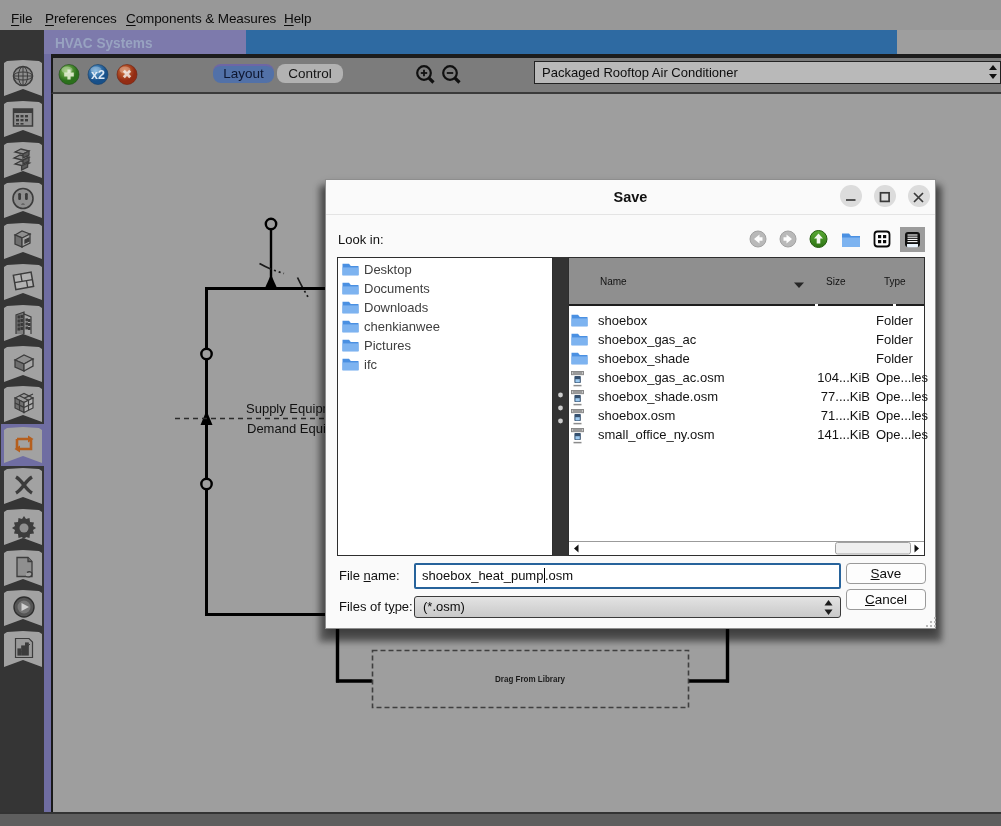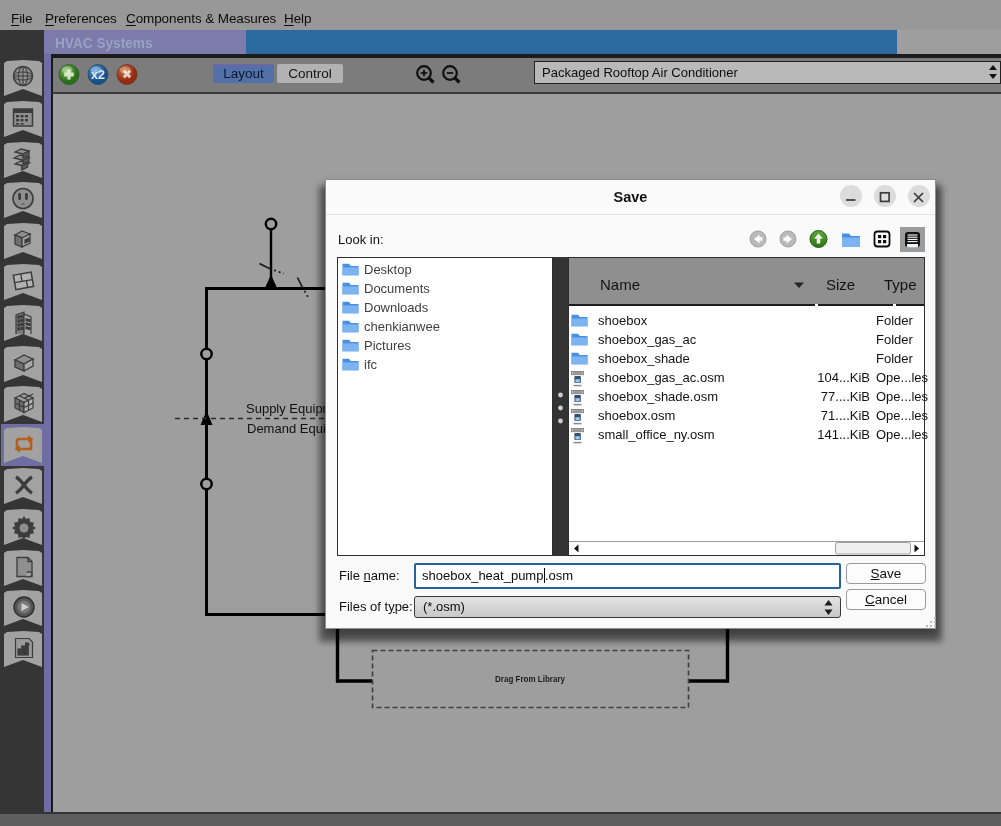--- a/index.html
+++ b/index.html
@@ -10,42 +10,42 @@
 .mitem { position:absolute; top:11px; font-size:13.5px; color:#0b0b0b; letter-spacing:-0.1px; }
 .mitem u { text-decoration:underline; text-underline-offset:2px; }
 #sidebar { left:0; top:30px; width:44px; height:782px; background:#353535; }
 #pstrip { left:44px; top:30px; width:7px; height:782px; background:#6f6da2; }
 #tabrow { left:44px; top:30px; width:853px; height:24px; background:#2e6aa2; }
 #tabpurple { left:0; top:0; width:202px; height:24px; background:#7d7aac; position:absolute; }
 #tablabel { position:absolute; left:11px; top:4px; font-size:15.5px; font-weight:bold; color:#98a3c1; transform:scaleX(0.88); transform-origin:0 0; }
 #mainframe { left:51px; top:54px; width:950px; height:758px; background:#9e9e9e; border-left:2px solid #191919; }
 #toolbar { left:51px; top:54px; width:950px; height:40px; background:#7c7c7c; border-top:4px solid #1c1c1c; border-bottom:2px solid #3a3a3a; border-left:2px solid #191919; }
 #statusbar { left:0; top:812px; width:1001px; height:14px; background:#5e5e5e; border-top:2.5px solid #333333; }
-.tbtn { position:absolute; font-size:13.5px; text-align:center; border-radius:2px; }
+.tbtn { position:absolute; font-size:13.5px; text-align:center; border-radius:8px; }
 #btn-layout { left:213px; top:64px; width:61px; height:19px; background:#5271a8; border-top:2px solid #6e66a5; color:#0d1630; line-height:16px; }
 #btn-control { left:277px; top:64px; width:66px; height:19px; background:#b2b2b2; color:#141414; line-height:19px; }
 #hvacdrop { left:534px; top:61px; width:467px; height:23px; background:#b9b9b9; border:1px solid #222222; font-size:13px; color:#0d0d0d; line-height:21px; padding-left:7px; }
 .ribbon { position:absolute; left:4px; width:38px; height:36px; background:#a2a2a2;
   clip-path:polygon(0 3px,8% 1px,50% 0,92% 1px,100% 3px,100% 100%,50% calc(100% - 7px),0 100%); }
 .ribbon svg { position:absolute; left:7px; top:4px; }
 #selhl { left:1px; width:50px; height:42px; background:#6f6da2; position:absolute; }
 
 #dlg { left:325px; top:179px; width:611px; height:450px; background:#fafafa; border:1px solid #8e8e8e;
   box-shadow:1px 6px 8px 1px rgba(0,0,0,0.35); z-index:10; }
 .dabs { position:absolute; }
 .dtxt { position:absolute; font-size:13px; color:#111; white-space:nowrap; }
 .winbtn { position:absolute; width:22px; height:22px; border-radius:50%; background:#dcdcdc; top:5px; }
 #lpane { position:absolute; left:11px; top:77px; width:216px; height:299px; background:#fff; border:1.5px solid #2e2e2e; }
 #splitter { position:absolute; left:227px; top:77px; width:15px; height:299px; background:#333333; }
 #rpane { position:absolute; left:242px; top:77px; width:357px; height:299px; background:#fff; border:1.5px solid #2e2e2e; }
 #rhead { position:absolute; left:0; top:0; width:355px; height:48px; background:#8f8f8f; border-bottom:2px solid #1d1d1d; }
 .btn { position:absolute; background:#fdfdfd; border:1px solid #9a9a9a; border-radius:4px; font-size:13.5px; color:#0e0e0e; text-align:center; }
 #fninput { position:absolute; left:88px; top:383px; width:427px; height:26px; background:#fff; border:2px solid #27639b; border-radius:2px; font-size:13px; color:#0d0d0d; line-height:22px; padding-left:6px; }
 #typedrop { position:absolute; left:88px; top:416px; width:427px; height:22px; background:linear-gradient(#e3e3e3,#c9c9c9); border:1px solid #3a3a3a; border-radius:3px; font-size:13px; color:#0d0d0d; line-height:20px; padding-left:8px; }
-.hdrtxt { position:absolute; font-size:15px; color:#131313; white-space:nowrap; }
+.hdrtxt { position:absolute; font-size:10px; color:#131313; white-space:nowrap; }
 .prow { position:absolute; left:3px; width:200px; height:19px; font-size:13px; color:#404040; }
 .prow svg { position:absolute; left:1px; top:3px; }
 .prow span { position:absolute; left:23px; top:2px; white-space:nowrap; }
 .frow { position:absolute; left:2px; width:353px; height:19px; font-size:13px; color:#131313; }
 .frow svg { position:absolute; left:0; top:3px; }
 .frow .nm { position:absolute; left:27px; top:2px; white-space:nowrap; }
 .frow .sz { position:absolute; left:225px; width:74px; top:2px; text-align:right; white-space:nowrap; }
 .frow .tp { position:absolute; left:305px; top:2px; white-space:nowrap; }
 </style>
 </head>

